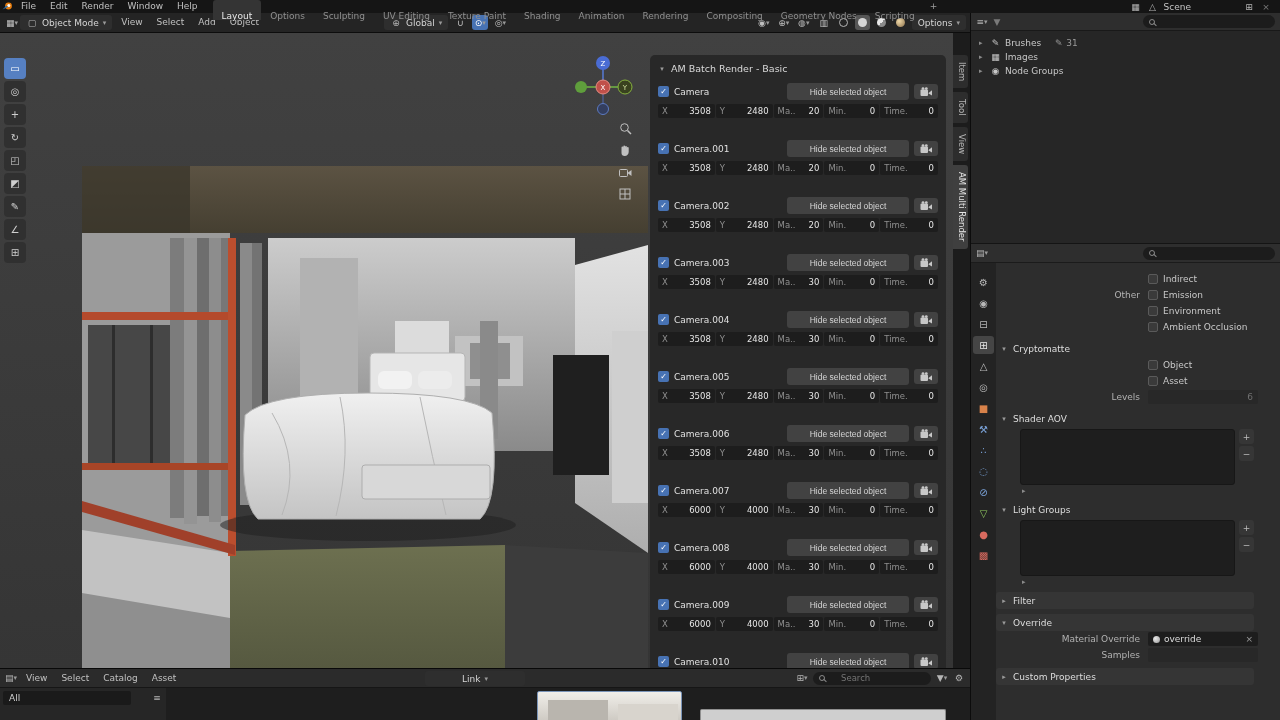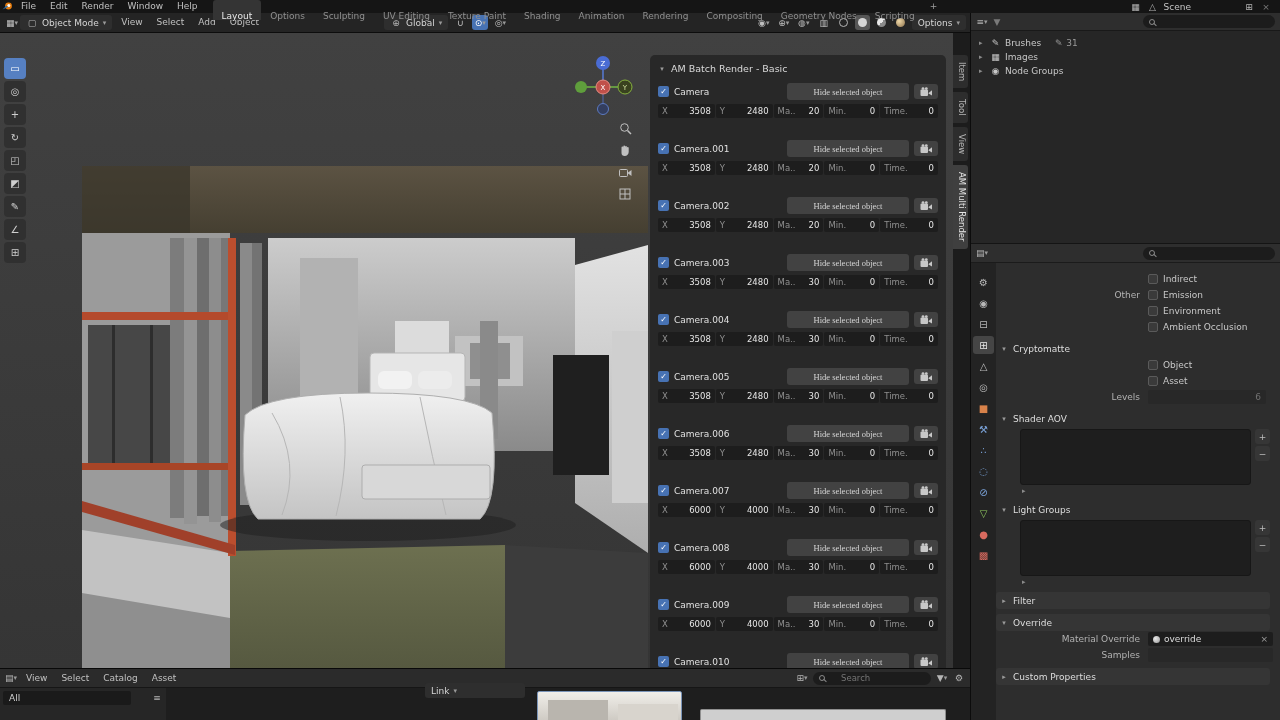--- a/index.html
+++ b/index.html
@@ -43,21 +43,21 @@
 #vp-nav{position:absolute;left:615px;top:86px;display:flex;flex-direction:column;gap:4px;z-index:5}
 .vp-icon{width:20px;height:18px;display:flex;align-items:center;justify-content:center}
 
 #batch-panel{position:absolute;left:650px;top:22px;width:296px;height:613px;background:rgba(40,40,40,.96);border-radius:5px 5px 0 0;padding:6px 8px;overflow:hidden;z-index:6}
 .panel-header{display:flex;align-items:center;gap:5px;color:#dadada;font-size:9.5px;margin:2px 0 10px 0}
 .cam-block{margin-bottom:23px}
 .cam-row1{display:flex;align-items:center;gap:5px;height:15px;margin-bottom:5px}
 .checkbox{width:11px;height:11px;border-radius:2px;background:#4772b3;display:flex;align-items:center;justify-content:center;flex:0 0 auto}
 .tick{color:#fff;font-size:8px;line-height:1}
 .cam-name{flex:1;color:#e0e0e0;white-space:nowrap;overflow:hidden}
-.hide-btn{width:122px;height:17px;background:#424242;border:none;border-radius:3px;color:#d5d5d5;font-size:8.5px;font-family:Liberation Serif, serif;flex:0 0 auto}
+.hide-btn{width:122px;height:17px;background:#424242;border:none;border-radius:3px;color:#d5d5d5;font-size:8.5px;font-family:Liberation Sans, sans-serif;flex:0 0 auto}
 .cam-iconbtn{width:24px;height:15px;background:#424242;border-radius:3px;display:flex;align-items:center;justify-content:center;flex:0 0 auto}
 .cam-row2{display:flex;gap:1px}
 .nf{height:14px;background:#1d1d1d;border-radius:2px;display:flex;justify-content:space-between;align-items:center;padding:0 4px}
 .nf .fl{color:#8f8f8f;font-size:8.5px}
 .nf .fv{color:#e6e6e6;font-size:8.5px}
 .nf.x,.nf.y{width:57px}.nf.max{width:50px}.nf.min{width:55px}.nf.time{width:58px}
 
 #tabstrip{position:absolute;right:0;top:0;width:17px;height:635px;background:#1c1c1c;display:flex;flex-direction:column;align-items:flex-start;padding-top:22px;gap:4px;z-index:7}
 .side-tab{writing-mode:vertical-rl;background:#2d2d2d;color:#b5b5b5;padding:7px 1px;width:15px;border-radius:0 3px 3px 0;font-size:8.5px;white-space:nowrap}
 .side-tab.active{background:#3f3f3f;color:#e5e5e5}
@@ -73,21 +73,21 @@
 .ol-row{display:flex;align-items:center;height:14px;gap:4px;padding-left:8px;color:#c8c8c8}
 .ol-arrow{color:#8a8a8a;font-size:7px;width:7px}
 .ol-icon{font-size:9px;width:11px;text-align:center}
 .ol-extra{margin-left:8px;color:#9a9a9a;display:flex;gap:2px;align-items:center}
 
 #properties{position:absolute;left:0;right:0;top:230px;bottom:0;background:#2d2d2d;border-top:1px solid #141414}
 #prop-header{height:19px;display:flex;align-items:center;background:#2e2e2e;border-bottom:1px solid #1b1b1b;padding:0 5px;gap:3px}
 #prop-tabs{position:absolute;left:0;top:19px;bottom:0;width:25px;background:#232323;display:flex;flex-direction:column;align-items:center;padding-top:10px;gap:3px}
 .ptab{width:21px;height:18px;display:flex;align-items:center;justify-content:center;border-radius:3px;font-size:10px}
 .ptab.active{background:#454545}
-#prop-content{position:absolute;left:25px;top:19px;right:0;bottom:0;padding:8px 6px 0 0;overflow:hidden}
+#prop-content{position:absolute;left:25px;top:19px;right:0;bottom:0;padding:8px 22px 0 0;overflow:hidden}
 .prow{display:flex;align-items:center;height:16px}
 .plabel{width:152px;text-align:right;padding-right:8px;color:#b2b2b2;white-space:nowrap;overflow:hidden;flex:0 0 auto}
 .pcheck{width:10px;height:10px;background:#3a3a3a;border:1px solid #5a5a5a;border-radius:2px;margin-right:5px;flex:0 0 auto}
 .pcbl{color:#c8c8c8;white-space:nowrap}
 .sec-header{display:flex;align-items:center;gap:5px;height:17px;color:#dedede;margin-top:5px;padding-left:4px}
 .sec-header.panel{background:#353535;border-radius:3px;margin-right:4px}
 .sec-arrow{color:#9a9a9a;font-size:7px;width:8px;text-align:center}
 .listbox-row{display:flex;gap:4px;margin:2px 4px 0 24px}
 .listbox{flex:1;height:56px;background:#1e1e1e;border:1px solid #171717;border-radius:3px}
 .list-btns{display:flex;flex-direction:column;gap:2px}
@@ -97,21 +97,21 @@
 .field.disabled{background:#282828;color:#707070}
 .field.levels{width:118px;justify-content:flex-end}
 .field.mat{width:125px;color:#dcdcdc}
 .field.samples{width:125px}
 .mat-dot{width:7px;height:7px;border-radius:50%;background:radial-gradient(circle at 35% 35%,#e8e8e8,#9a9a9a);flex:0 0 auto}
 .mat-x{margin-left:auto;color:#9a9a9a}
 
 #assetbrowser{position:absolute;left:0;top:668px;width:970px;height:52px;background:#1e1e1e;border-top:1px solid #090909}
 #ab-header{position:relative;height:19px;background:#2b2b2b;border-bottom:1px solid #161616;display:flex;align-items:center;padding:0 5px;gap:2px}
 #ab-menus{display:flex}
-#ab-link{position:absolute;left:425px;top:14px;width:100px;justify-content:flex-start}
+#ab-link{position:absolute;left:425px;top:2px;width:100px;justify-content:center}
 .ab-right{margin-left:auto;display:flex;align-items:center;gap:5px}
 #ab-body{position:relative;height:33px}
 #ab-catalog{position:absolute;left:0;top:0;width:166px;height:33px;background:#262626;display:flex;align-items:flex-start;padding:3px;gap:20px}
 .cat-field{flex:1;height:14px;background:#1a1a1a;border-radius:2px;display:flex;align-items:center;padding:0 6px;color:#cfcfcf}
 #ab-thumb1{position:absolute;left:537px;top:3px;width:145px;height:30px;background:linear-gradient(#f0eee9,#cfcbc4);border:1px solid #7a94b8;border-radius:2px 2px 0 0}
 #ab-thumb1::after{content:"";position:absolute;left:10px;top:8px;width:60px;height:22px;background:#b9b5ae;box-shadow:70px 4px 0 #d8d4cd}
 #ab-thumb2{position:absolute;left:700px;top:21px;width:246px;height:12px;background:#cfcfcf;border:1px solid #8f8f8f;border-bottom:none;border-radius:2px 2px 0 0}
 svg text{font-family:"DejaVu Sans",sans-serif}
 </style>
 </head>

